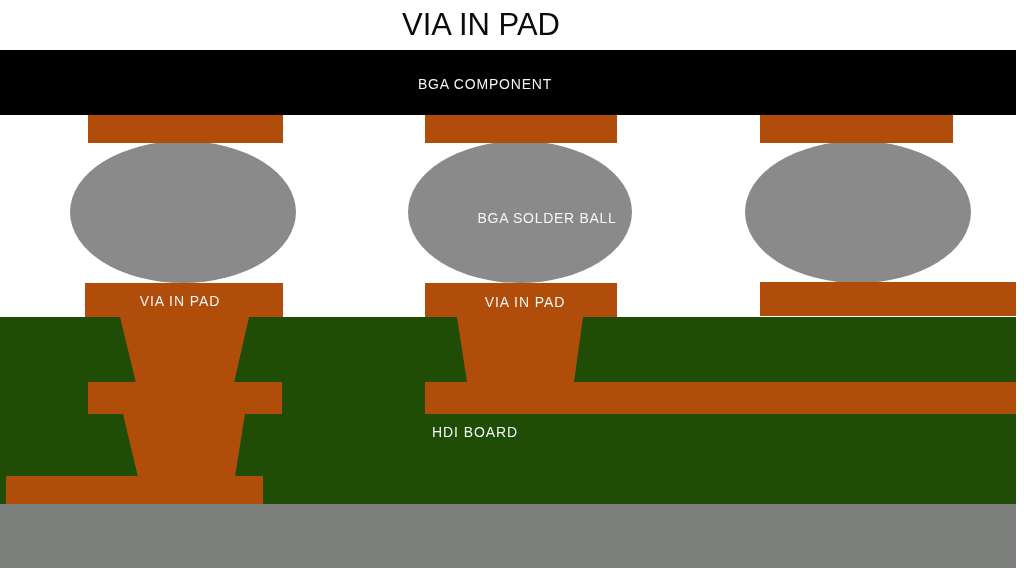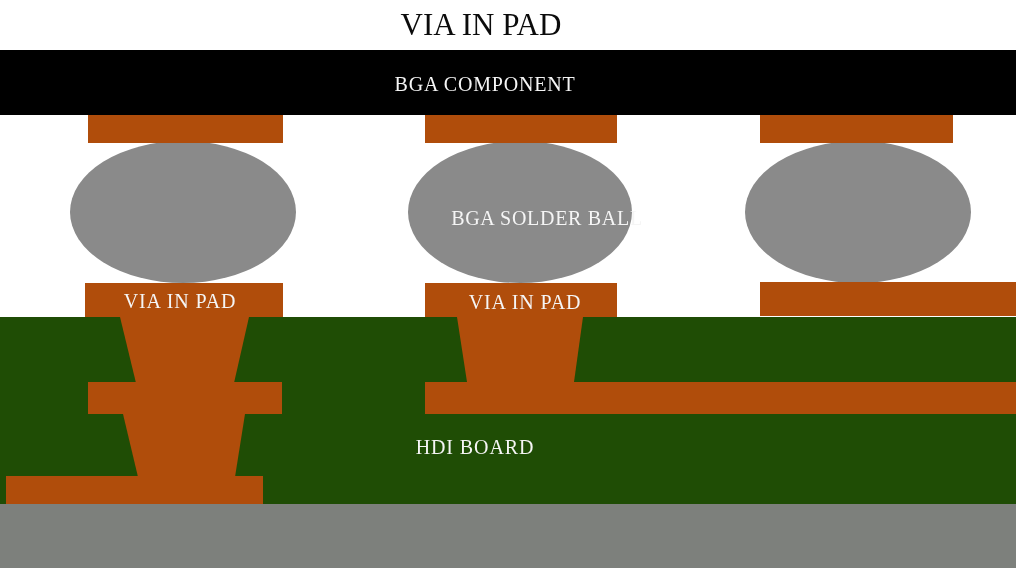--- a/index.html
+++ b/index.html
@@ -2,21 +2,21 @@
 <html style="--background: #FFFFFF; --component-black: #000000; --copper: #B04D0B; --board-green: #1F4D05; --solder-ball-gray: #8A8A8A; --base-gray: #7D807C; --title-text: #0B0B0B; --label-text: #F5F5F5;"><head>
 <meta charset="utf-8">
 <style>
   html, body { margin: 0; padding: 0; background: #fff; }
   #stage {
     position: relative;
     width: 1016px;
     height: 568px;
     overflow: hidden;
     background: var(--background, #fff);
-    font-family: Liberation Serif, serif;
+    font-family: Liberation Sans, sans-serif;
   }
   #diagram-svg { position: absolute; left: 0; top: 0; }
   .fill-black  { fill: var(--component-black, #000); }
   .fill-copper { fill: var(--copper, #B04D0B); }
   .fill-green  { fill: var(--board-green, #1F4D05); }
   .fill-ball   { fill: var(--solder-ball-gray, #8A8A8A); }
   .fill-base   { fill: var(--base-gray, #7D807C); }
   .fill-bg     { fill: var(--background, #fff); }
   .label {
     position: absolute;
@@ -24,21 +24,21 @@
     white-space: nowrap;
     line-height: 1;
     user-select: none;
   }
   .title-label {
     font-size: 31px;
     font-weight: 400;
     color: var(--title-text, #0B0B0B);
   }
   .small-label {
-    font-size: 20px;
+    font-size: 14px;
     font-weight: 400;
     letter-spacing: 0.9px;
     color: var(--label-text, #F5F5F5);
   }
 </style>
 </head>
 <body>
 
 <div id="stage">
 
@@ -76,14 +76,14 @@
   <div class="label title-label" style="left:481px; top:24px;">VIA IN PAD</div>
 
   <div class="label small-label" style="left:485px; top:84px; letter-spacing:0.8px;">BGA COMPONENT</div>
 
   <div class="label small-label" style="left:547px; top:218px; letter-spacing:0.7px;">BGA SOLDER BALL</div>
 
   <div class="label small-label" style="left:180px; top:301px;">VIA IN PAD</div>
 
   <div class="label small-label" style="left:525px; top:302px;">VIA IN PAD</div>
 
-  <div class="label small-label" style="left:475px; top:447px;">HDI BOARD</div>
+  <div class="label small-label" style="left:475px; top:432px;">HDI BOARD</div>
 </div>
 
 </body></html>

